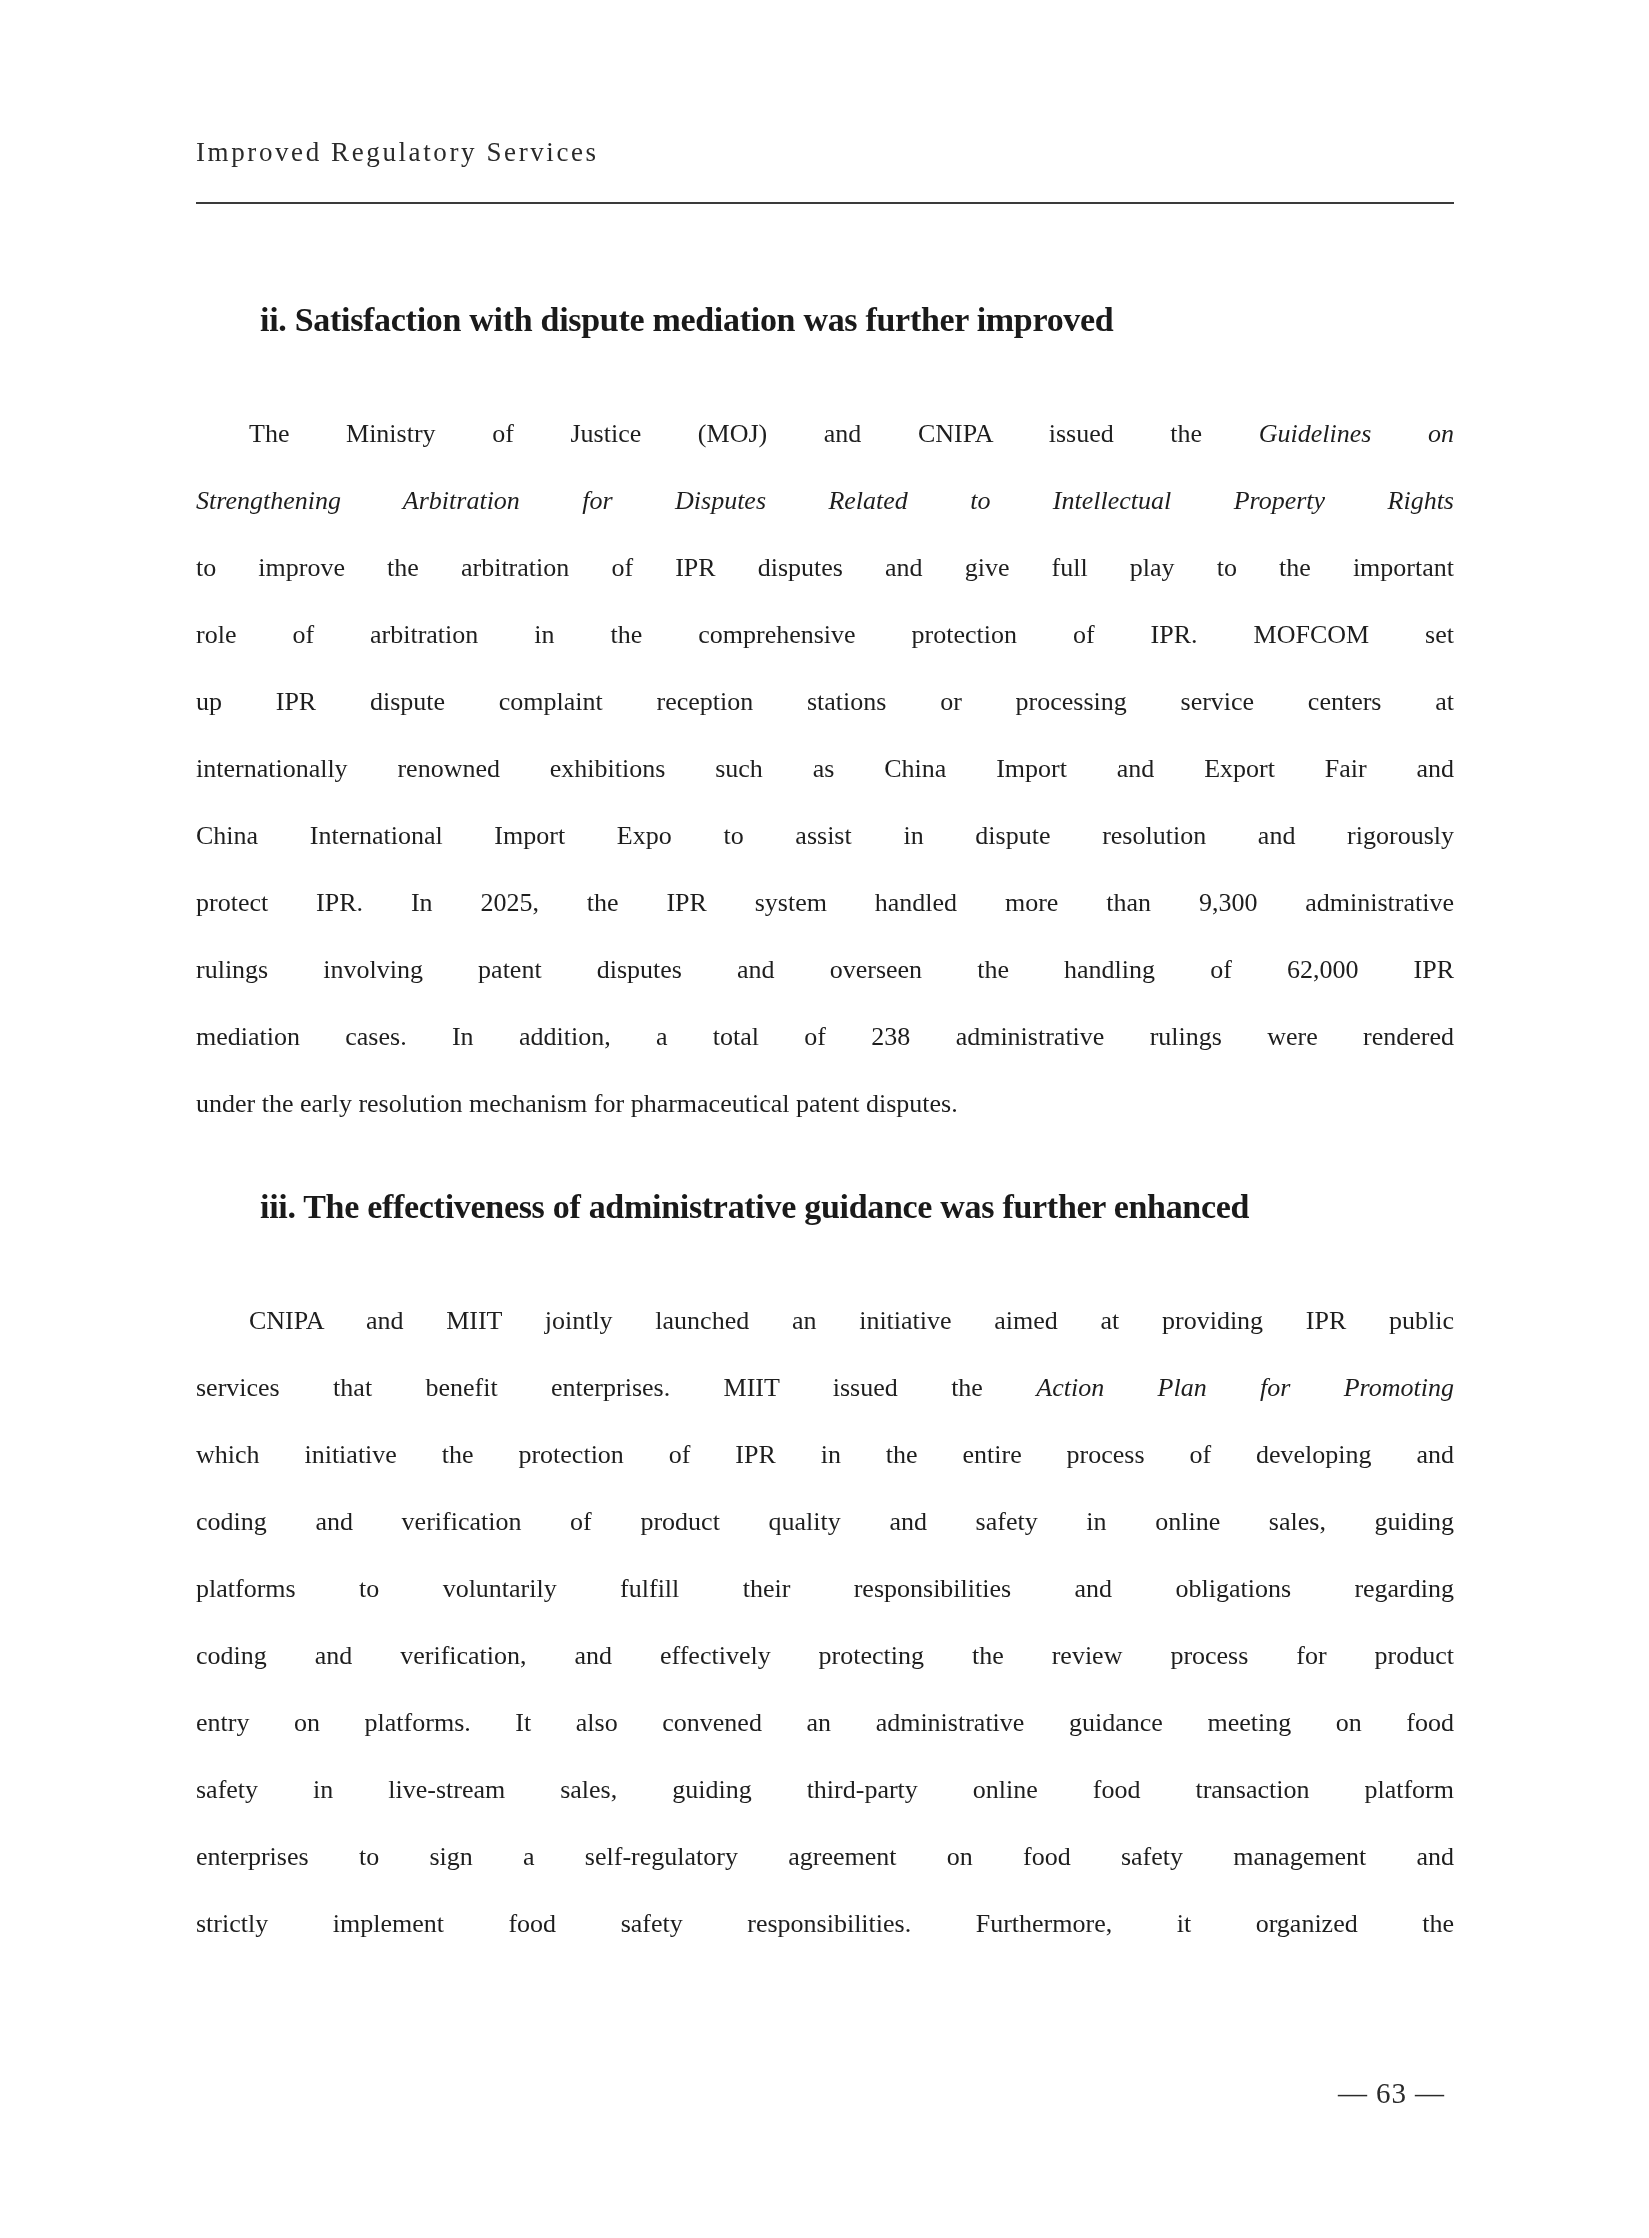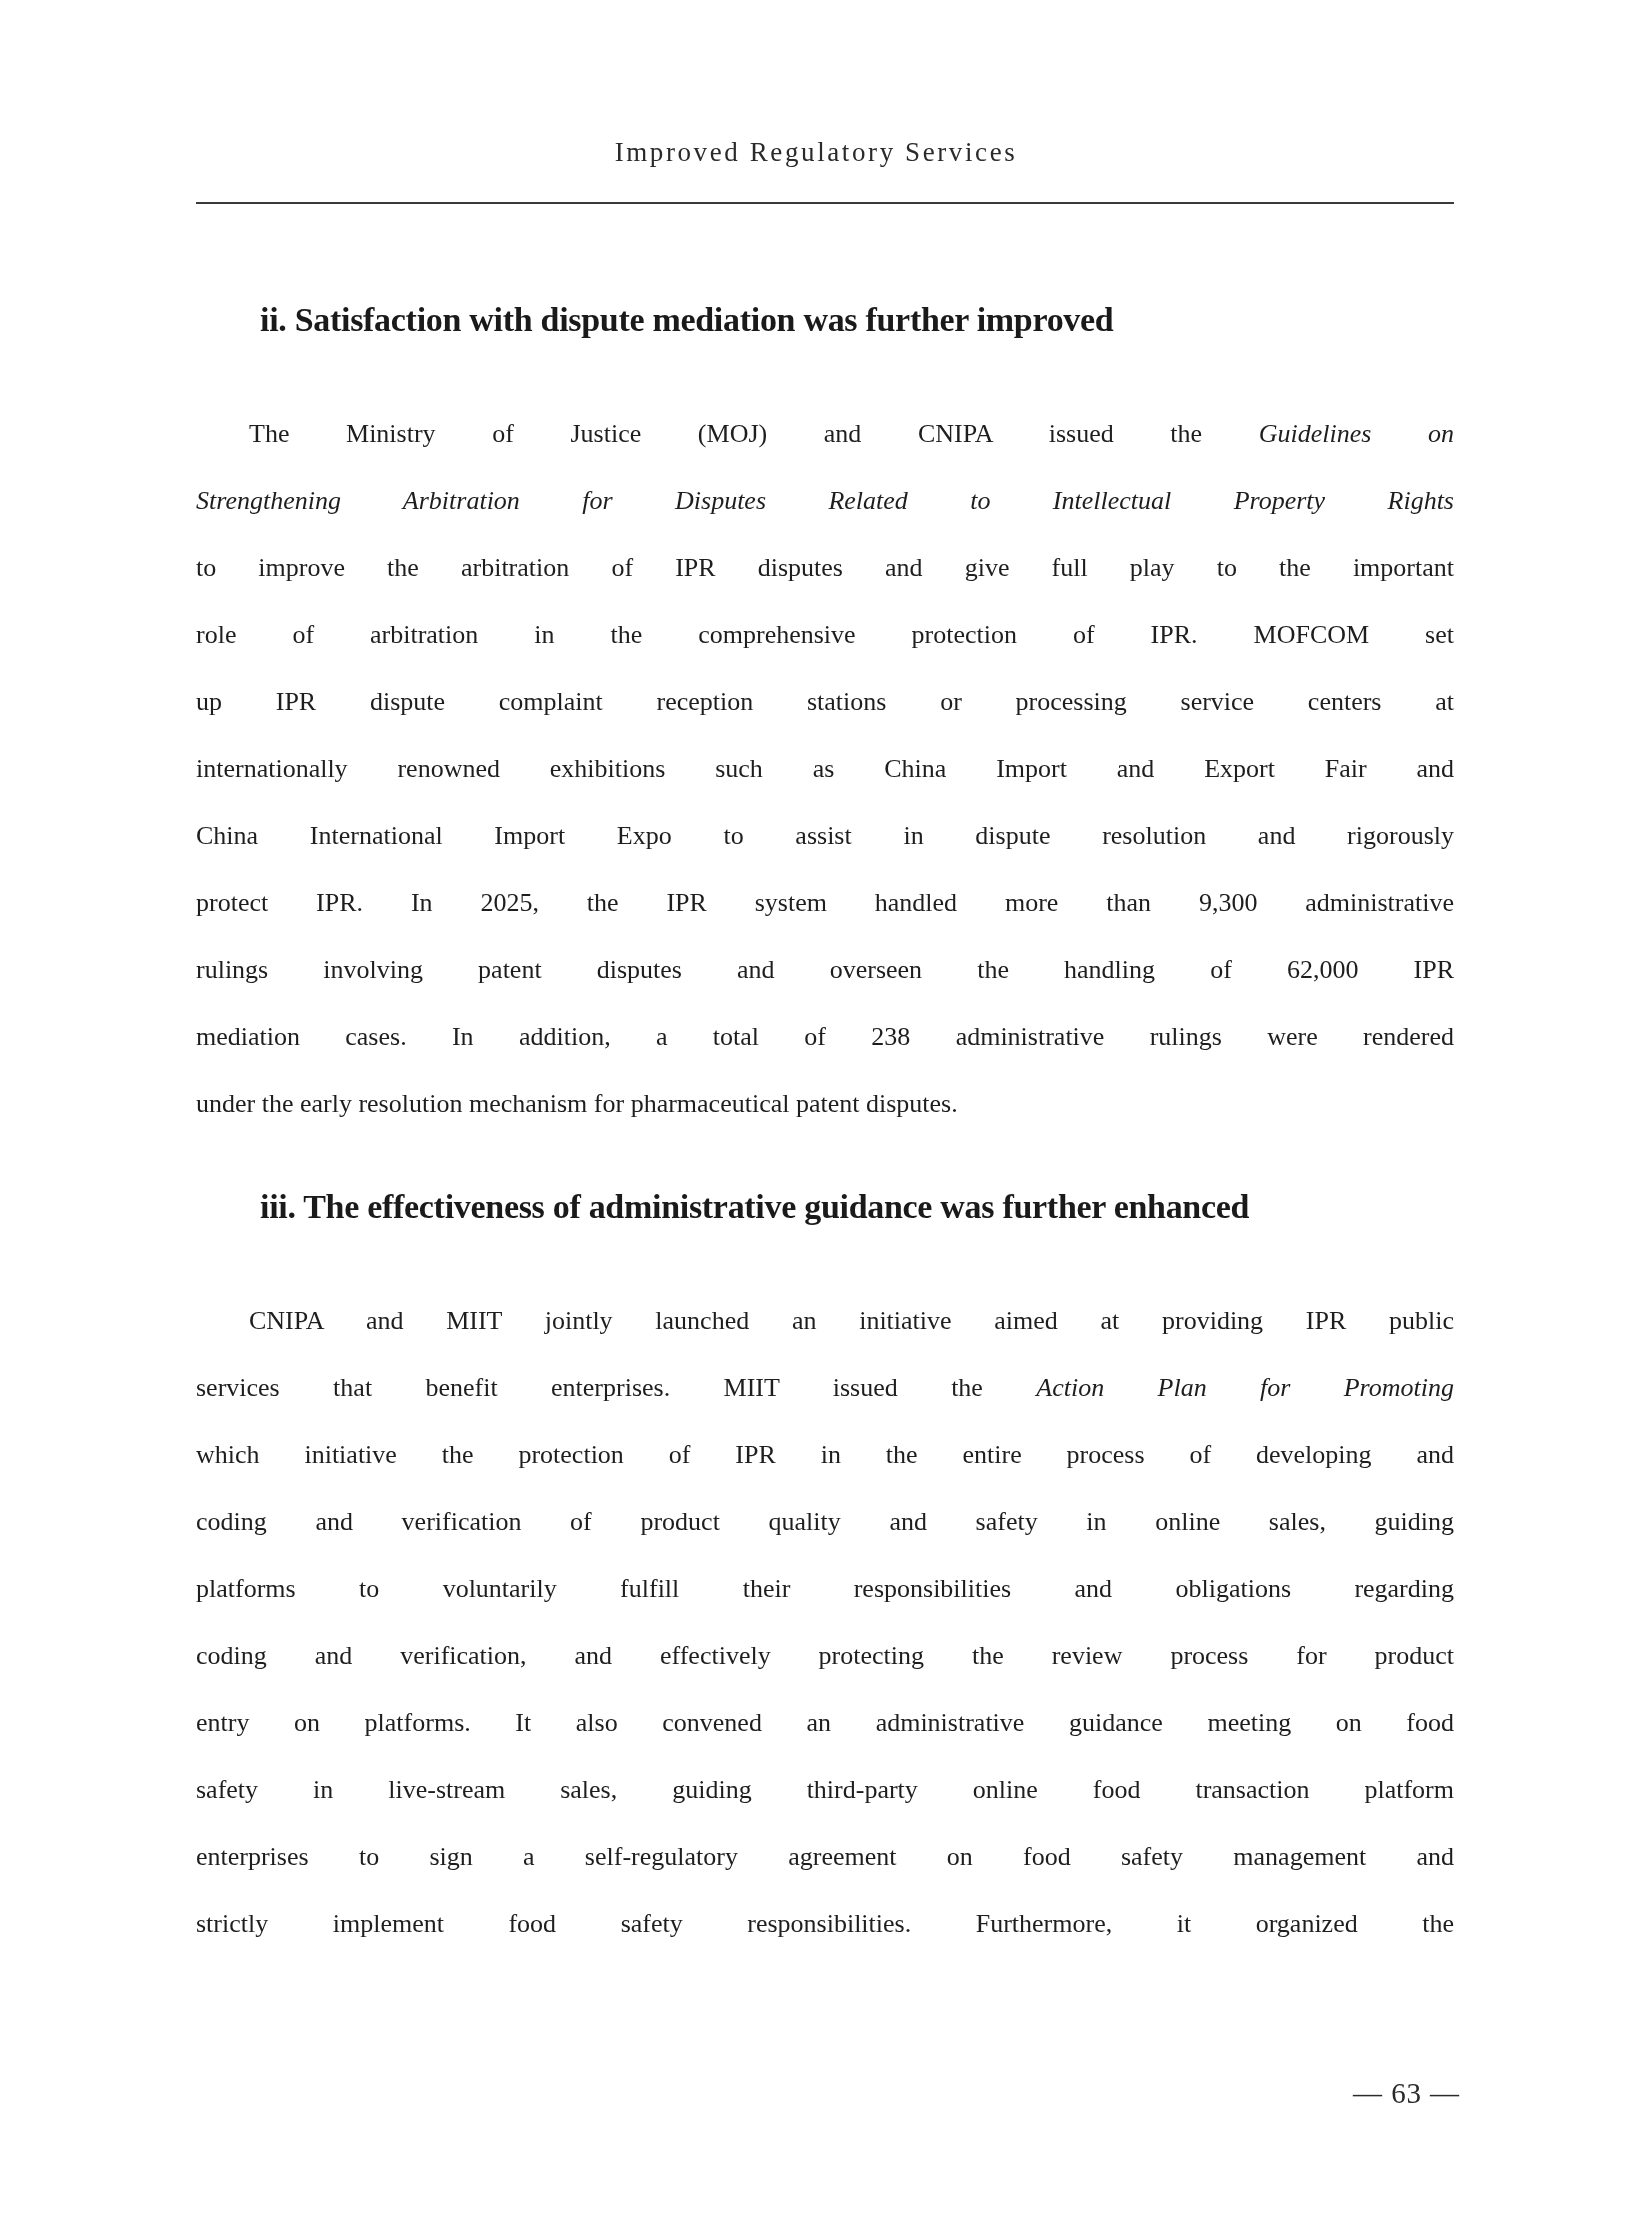--- a/index.html
+++ b/index.html
@@ -1,19 +1,19 @@
 <!DOCTYPE html>
 <html style="font-size:13.7px"><head>
 <meta charset="utf-8">
 <style>
   html, body { margin: 0; padding: 0; background: #ffffff; }
   body { width: 1649px; height: 2239px; position: relative; overflow: hidden; color: #1e1e1e; }
   .running-head {
-    position: absolute; left: 187px; width: 1258px; top: 137px;
-    text-align: center; font-family: "Liberation Serif", serif;
+    position: absolute; left: 196px; width: 1258px; top: 137px;
+    text-align: left; font-family: "Liberation Serif", serif;
     font-size: 27px; letter-spacing: 2.6px; color: #2a2a2a;
   }
   .rule {
     position: absolute; left: 196px; width: 1258px; top: 202px;
     height: 0; border-top: 2.1px solid #3a3a3a;
   }
   .content {
     position: absolute; left: 196px; width: 1258px; top: 283px;
     font-family: "Liberation Serif", serif;
   }
@@ -27,21 +27,21 @@
     text-indent: 53px; color: #1e1e1e;
   }
   p.body-para .line { display: block; text-align: justify; text-align-last: justify; text-indent: 0; }
   p.body-para .line.first { padding-left: 53px; }
   p.body-para .line.last { text-align-last: left; }
   .ital { font-style: italic; }
   .gap-after-heading { height: 43px; }
   .gap-between { height: 33px; }
   .page-number {
     position: absolute; left: 1323px; width: 137px; top: 2077px;
-    text-align: right; font-family: "Liberation Serif", serif;
+    text-align: center; font-family: "Liberation Serif", serif;
     font-size: 29px; color: #2a2a2a; letter-spacing: 0.9px;
   }
 </style>
 </head>
 <body>
 
 <div class="running-head">Improved Regulatory Services</div>
 <div class="rule"></div>
 
 <div class="content">

